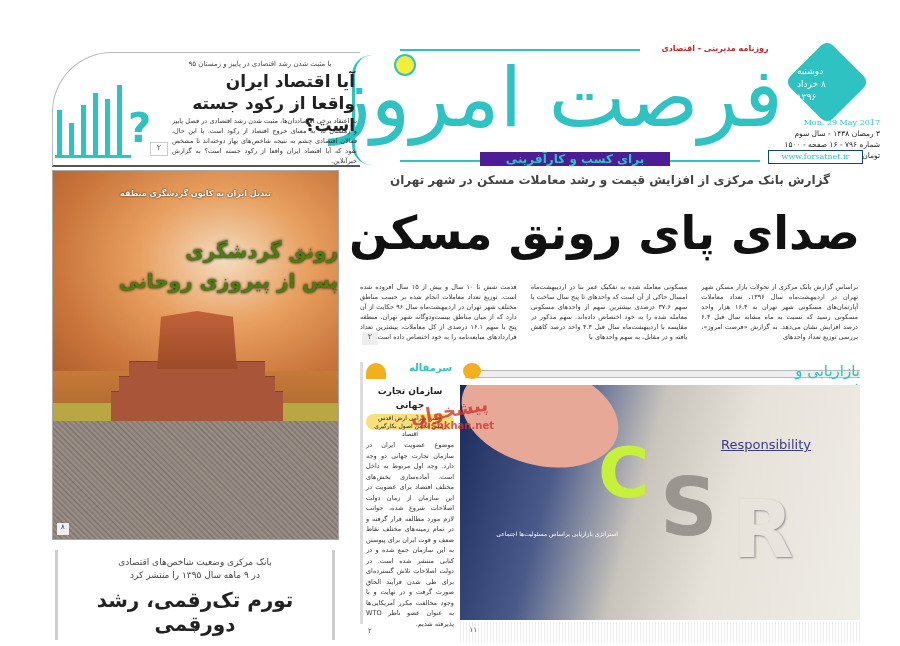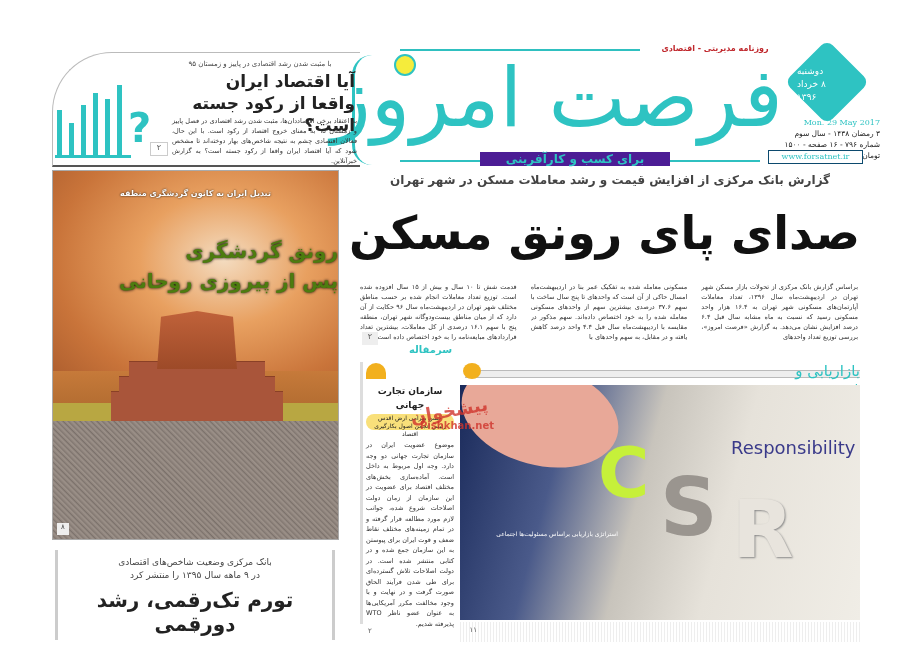--- a/index.html
+++ b/index.html
@@ -51,38 +51,38 @@
   .photo-page { position: absolute; left: 4px; top: 352px; width: 12px; height: 12px; background: #eee; font-size: 7px; text-align: center; color: #333; }
 
   
   .bl-box { position: absolute; left: 55px; top: 550px; width: 280px; height: 90px; border-left: 3px solid #ccc; border-right: 3px solid #ccc; }
   .bl-kicker { position: absolute; left: 60px; top: 556px; width: 270px; font-size: 9px; color: #444; text-align: center; line-height: 13px; }
   .bl-title { position: absolute; left: 60px; top: 588px; width: 270px; font-size: 20px; font-weight: bold; color: #222; text-align: center; }
   .bl-page { position: absolute; left: 60px; top: 626px; width: 270px; font-size: 8px; color: #555; text-align: center; }
 
   
   .editorial { position: absolute; left: 360px; top: 362px; width: 96px; height: 262px; border-left: 3px solid #ddd; }
-  .ed-header { position: absolute; left: 360px; top: 340px; width: 96px; height: 20px; }
+  .ed-header { position: absolute; left: 360px; top: 358px; width: 96px; height: 20px; }
   .ed-label { position: absolute; right: 4px; top: 4px; font-size: 10px; color: #2ec3c2; font-weight: bold; }
   .ed-icon { position: absolute; left: 366px; top: 363px; width: 20px; height: 16px; background: #f2b01e; border-radius: 10px 10px 0 0; }
   .ed-title { position: absolute; left: 366px; top: 384px; width: 88px; font-size: 9px; font-weight: bold; text-align: center; line-height: 14px; }
   .ed-author { position: absolute; left: 366px; top: 414px; width: 88px; height: 16px; background: #f9e07a; border-radius: 8px; font-size: 6px; text-align: center; line-height: 8px; }
   .ed-body { position: absolute; left: 366px; top: 440px; width: 88px; font-size: 6.5px; line-height: 10.5px; text-align: justify; color: #333; }
   .ed-page { position: absolute; left: 364px; top: 627px; width: 12px; height: 10px; font-size: 7px; color: #555; text-align: center; }
 
   
   .mk-bar { position: absolute; left: 465px; top: 370px; width: 395px; height: 8px; background: #eee; border-top: 1px solid #bbb; border-bottom: 1px solid #bbb; }
   .mk-label { position: absolute; left: 760px; top: 362px; width: 100px; font-size: 15px; color: #2ec3c2; text-align: right; }
   .mk-icon { position: absolute; left: 463px; top: 363px; width: 18px; height: 16px; border-radius: 50%; background: #f2b01e; }
   .mk-photo { position: absolute; left: 460px; top: 385px; width: 400px; height: 235px; overflow: hidden; background: linear-gradient(105deg, #1a2a5a 0%, #4a5a8a 25%, #c8c4bc 45%, #e6e2da 65%, #f0ede6 100%); }
   .mk-finger { position: absolute; left: 0; top: -20px; width: 160px; height: 100px; background: #e8a898; border-radius: 50%; transform: rotate(15deg); }
   .mk-c { position: absolute; left: 138px; top: 48px; font-size: 70px; font-weight: bold; color: #c6f03a; font-family: "DejaVu Sans", sans-serif; line-height: 80px; }
   .mk-s { position: absolute; left: 200px; top: 78px; font-size: 80px; font-weight: bold; color: #9a958f; line-height: 90px; }
   .mk-r { position: absolute; left: 272px; top: 100px; font-size: 80px; font-weight: bold; color: #e8e4dd; line-height: 90px; text-shadow: 1px 1px 2px #888; }
-  .mk-resp { position: absolute; left: 271px; top: 52px; font-size: 18px; color: #3a3a8a; direction: ltr; }
+  .mk-resp { position: absolute; left: 261px; top: 52px; font-size: 13px; color: #3a3a8a; direction: ltr; text-decoration: underline; }
   .mk-kicker { position: absolute; left: 8px; top: 145px; width: 150px; font-size: 6px; color: #fff; text-align: right; }
   .mk-title { position: absolute; left: 4px; top: 165px; width: 200px; font-size: 20px; color: #fff; font-weight: bold; text-align: center; text-shadow: 0 0 3px #000; }
   .mk-page { position: absolute; left: 465px; top: 626px; width: 12px; height: 10px; font-size: 7px; color: #555; }
   .mk-bottom { position: absolute; left: 460px; top: 622px; width: 400px; height: 20px; background: repeating-linear-gradient(90deg, #eee 0 1px, #fff 1px 3px); }
 
   .watermark { position: absolute; left: 410px; top: 400px; font-size: 18px; color: #d0342c; font-weight: bold; opacity: 0.8; transform: rotate(-10deg); }
   .watermark2 { position: absolute; left: 420px; top: 420px; font-size: 10px; color: #d0342c; font-weight: bold; opacity: 0.8; direction: ltr; }
 </style>
 </head>
 <body>

